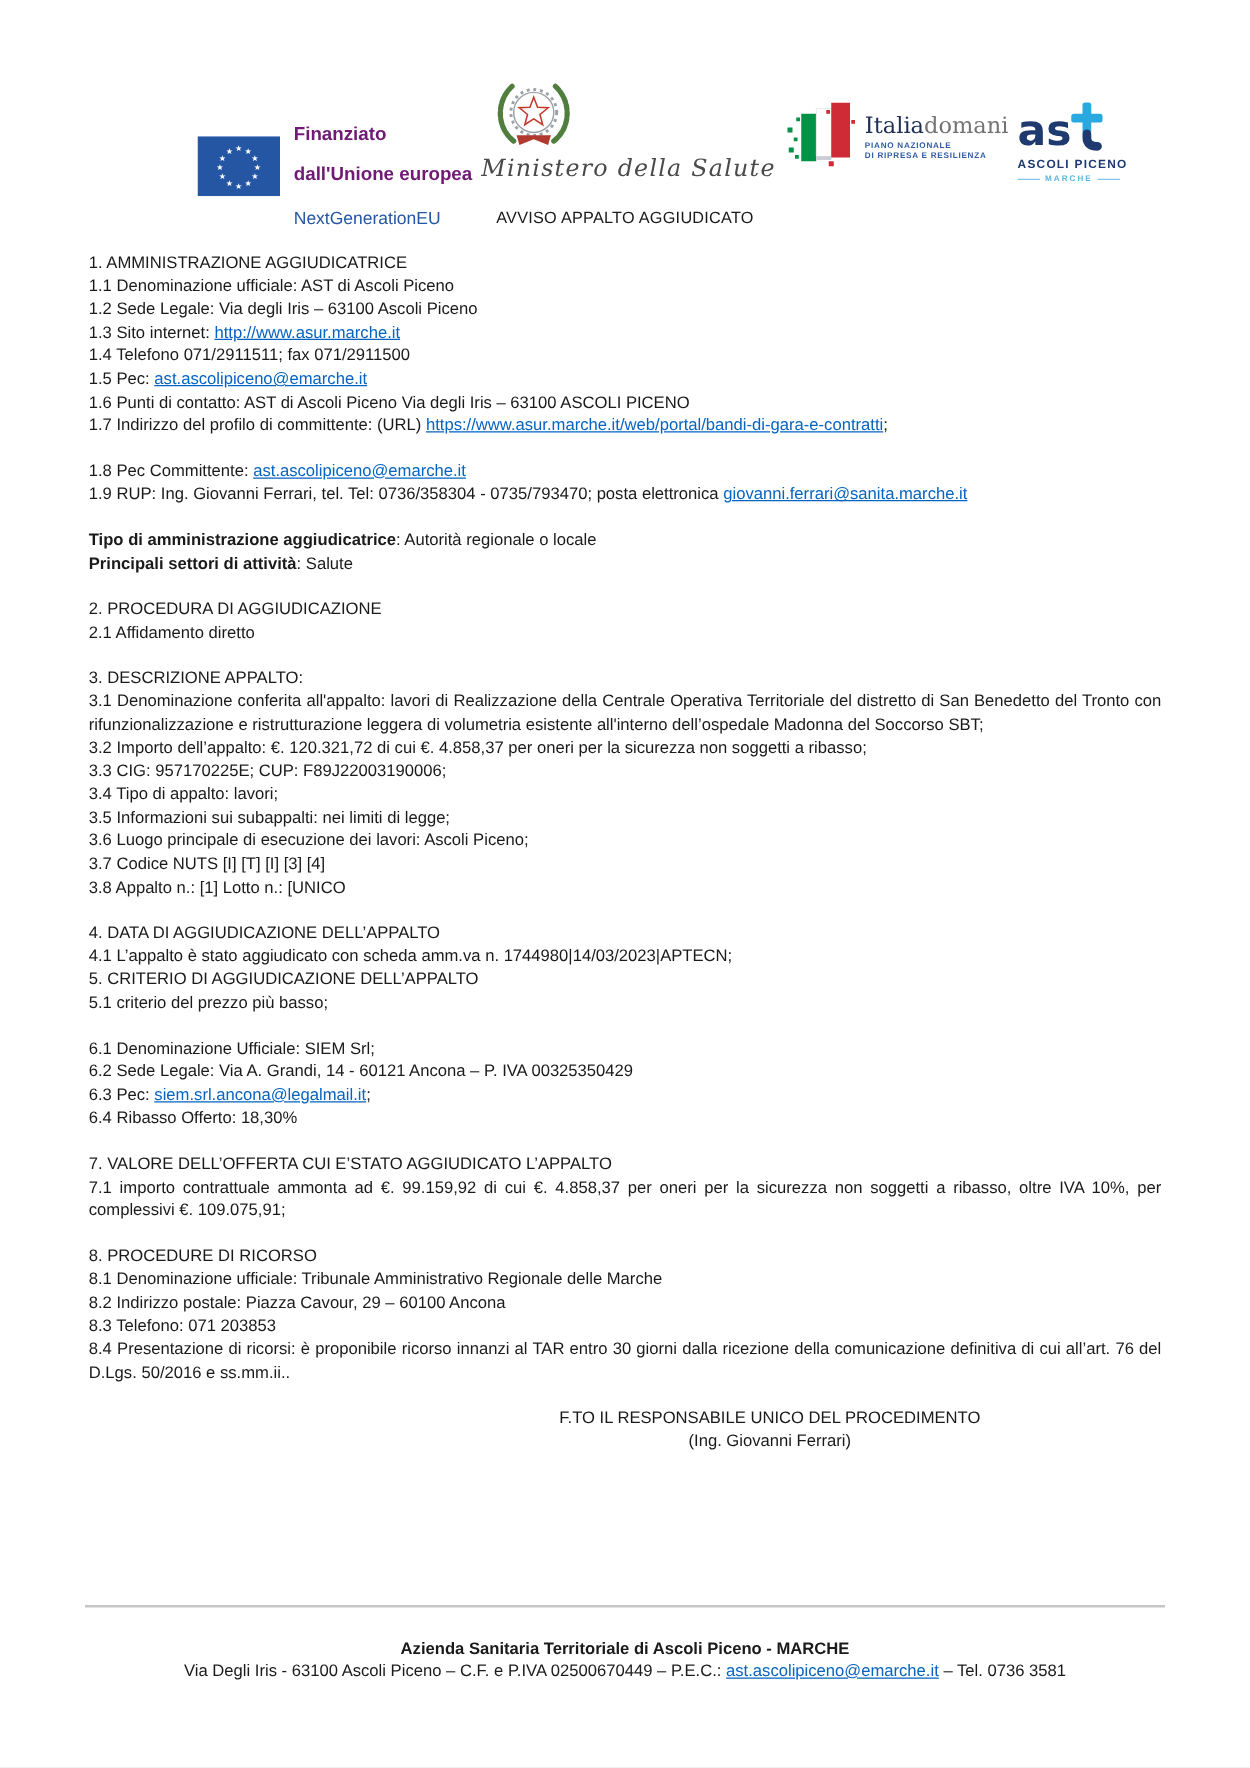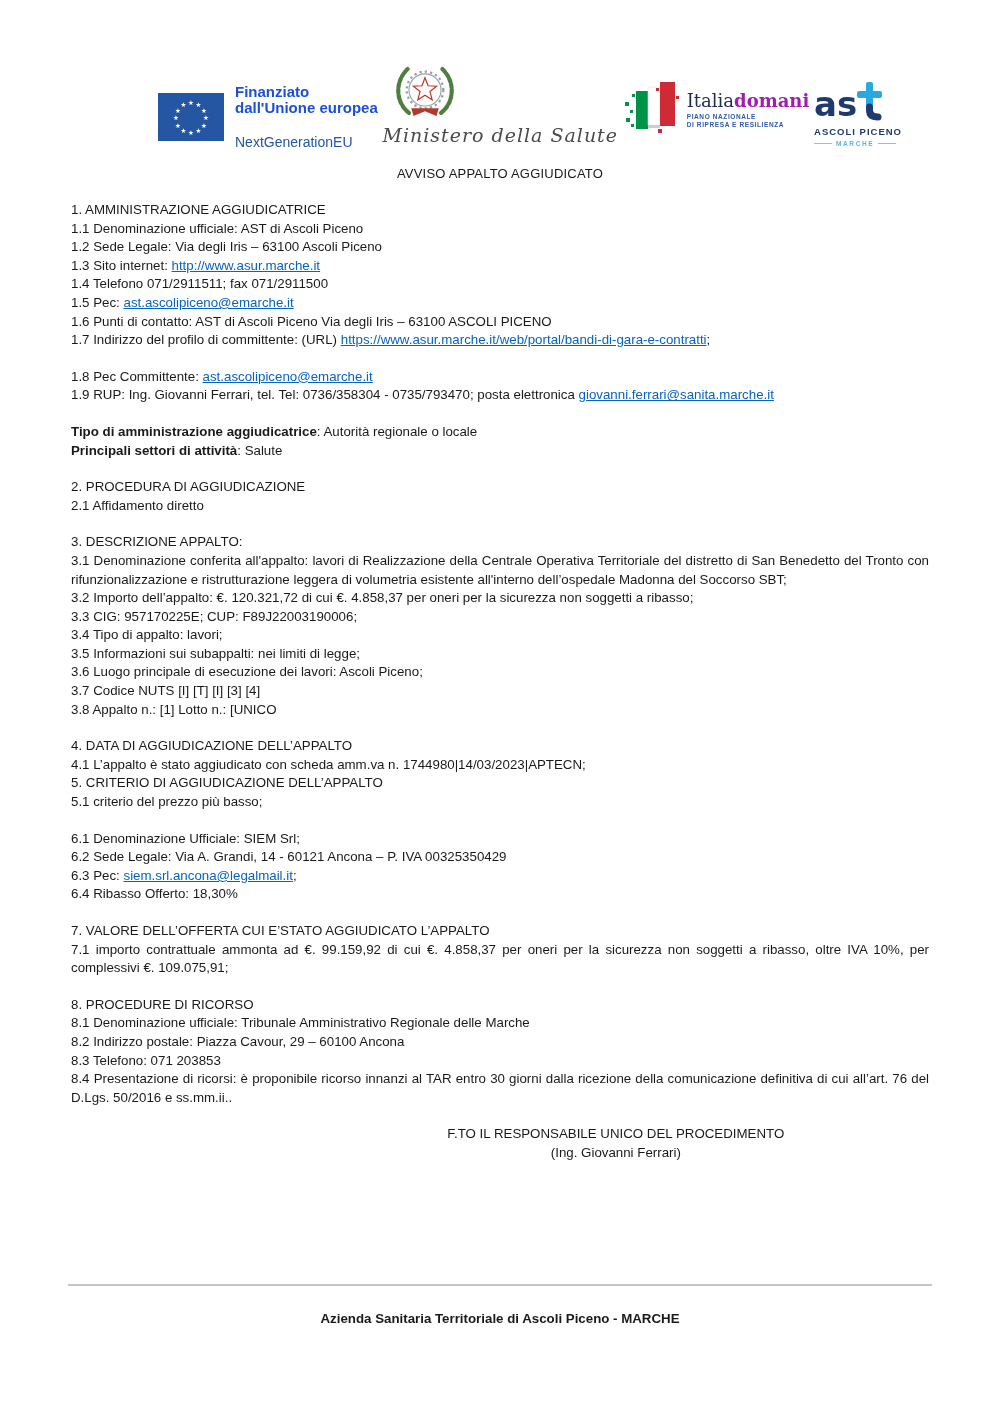--- a/index.html
+++ b/index.html
@@ -7,31 +7,31 @@
     position:relative;width:1000px;height:1414px;margin:0 auto;background:#ffffff;
     font-family:"Liberation Sans",sans-serif;color:#1a1a1a;overflow:hidden;
   }
   
   .header{position:absolute;top:58px;left:158px;width:744px;display:flex;justify-content:space-between;align-items:flex-start;}
   .logo{display:flex;flex-direction:column;align-items:flex-start;}
   
   .eu{flex-direction:row;align-items:center;margin-top:26px;}
   .eu-flag{flex:0 0 auto;}
   .eu-text{margin-left:11px;line-height:16px;}
-  .eu-bold{font-weight:bold;font-size:15px;color:#1d4ed8;}
+  .eu-bold{font-weight:bold;font-size:15px;color:#701a75;margin-top:16px;}
   .eu-reg{font-size:14px;color:#2456a4;margin-top:18px;}
   
   .ministero{margin-top:0;}
   .min-script{font-family:"DejaVu Serif",serif;font-style:italic;font-size:19px;color:#4a4a4a;letter-spacing:1px;margin-top:-4px;white-space:nowrap;}
   
   .itd{flex-direction:row;align-items:center;margin-top:24px;}
   .itd-right{margin-left:6px;}
   .itd-brand{font-family:"DejaVu Serif",serif;font-size:18px;line-height:18px;white-space:nowrap;}
   .itd-brand .reg{color:#1d2e52;}
-  .itd-brand .bold{color:#a21caf;font-weight:bold;}
+  .itd-brand .bold{color:#737373;font-weight:normal;}
   .itd-sub{font-size:6.5px;font-weight:bold;color:#2f5ba7;letter-spacing:.6px;line-height:8px;margin-top:3px;}
   
   .ast{margin-top:22px;}
   .ast-city{font-size:9.5px;font-weight:bold;color:#1e3a6e;letter-spacing:1px;margin-top:2px;white-space:nowrap;}
   .ast-region{display:flex;align-items:center;gap:4px;margin-top:3px;}
   .ast-region .dash{width:18px;height:1px;background:#7fc6e8;}
   .ast-region .txt{font-size:6.5px;color:#5bb7e0;letter-spacing:1.6px;font-weight:bold;}
   
   .title{position:absolute;top:166px;left:0;width:100%;text-align:center;font-size:13px;letter-spacing:.2px;}
   
@@ -182,15 +182,16 @@
       <p class="line"><span class="">8.3 Telefono: 071 203853</span></p>
       <p class="line justify"><span class="">8.4 Presentazione di ricorsi: è proponibile ricorso innanzi al TAR entro 30 giorni dalla ricezione della comunicazione definitiva di cui all’art. 76 del D.Lgs. 50/2016 e ss.mm.ii..</span></p>
       <div class="blank"></div>
       <p class="line sig"><span class="">F.TO IL RESPONSABILE UNICO DEL PROCEDIMENTO</span></p>
       <p class="line sig"><span class="">(Ing. Giovanni Ferrari)</span></p>
     </div>
 
   <div class="footer">
     <hr class="rule">
     <div class="f-org">Azienda Sanitaria Territoriale di Ascoli Piceno - MARCHE</div>
+    <div class="f-addr" id="footer-addr"><span class="">Via Degli Iris - 63100 Ascoli Piceno – C.F. e P.IVA 02500670449 – P.E.C.: </span><a class="lnk">ast.ascolipiceno@emarche.it</a><span class=""> – Tel. 0736 3581</span></div>
   </div>
 
 </div>
 
 </body></html>

